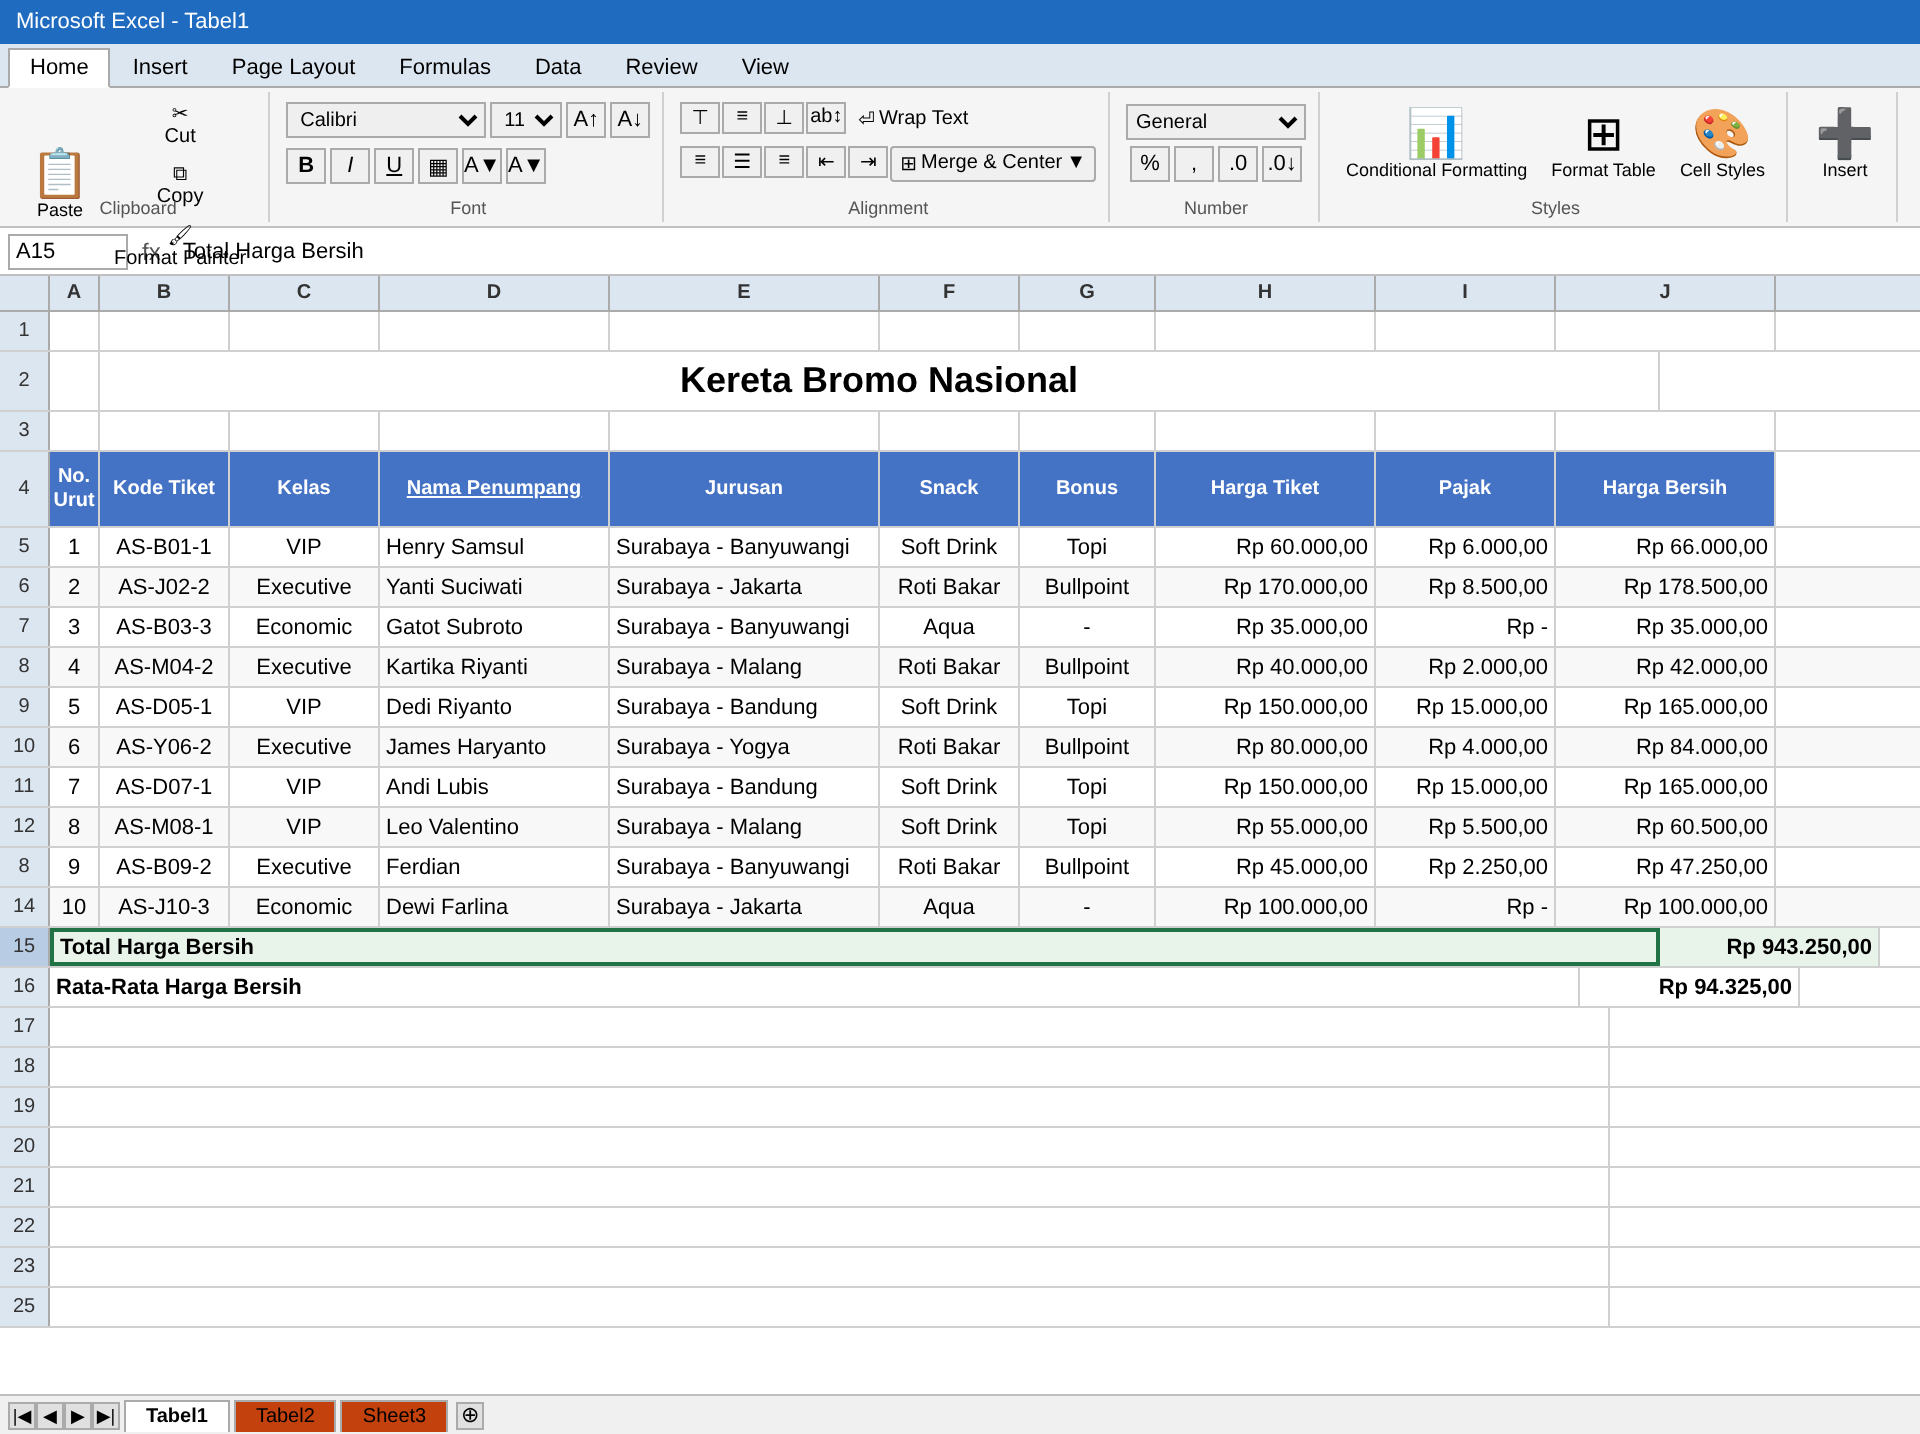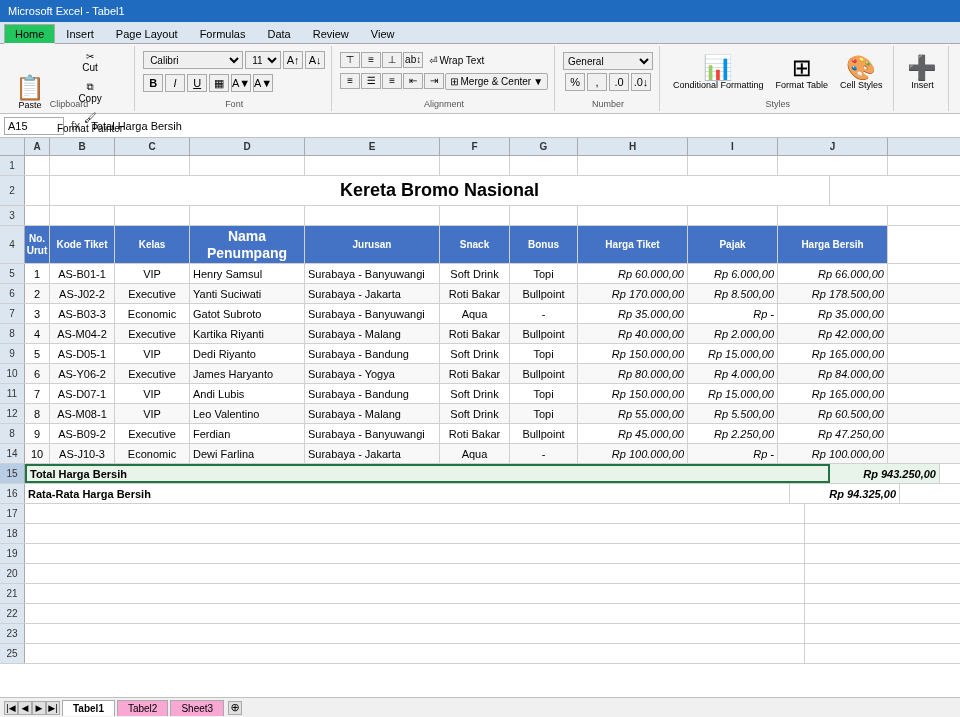--- a/index.html
+++ b/index.html
@@ -28,21 +28,21 @@
     .ribbon-tab {
       padding: 3px 10px;
       font-size: 11px;
       cursor: pointer;
       border: 1px solid transparent;
       border-bottom: none;
       background: transparent;
       color: #000;
     }
     .ribbon-tab.active {
-      background: #22c55e;
+      background: #ffffff;
       border-color: #aaa;
       border-bottom: 1px solid #fff;
       position: relative;
       bottom: -1px;
     }
 
     
     .ribbon-toolbar {
       background: #f5f5f5;
       border-bottom: 1px solid #c0c0c0;
@@ -252,21 +252,21 @@
       border-right: 1px solid #d0d0d0;
       display: flex;
       align-items: center;
       padding: 0 3px;
       font-size: 11px;
       overflow: hidden;
       white-space: nowrap;
       flex-shrink: 0;
     }
     .cell.center { justify-content: center; }
-    .cell.right { justify-content: flex-end; font-style: italic; }
+    .cell.right { justify-content: flex-end; }
     .cell.bold { font-weight: bold; }
     .cell.table-header {
       background: #4472c4;
       color: white;
       font-weight: bold;
       justify-content: center;
       text-align: center;
       white-space: normal;
       line-height: 1.2;
     }
@@ -308,21 +308,21 @@
       border: 1px solid #aaa;
       background: #e0e0e0;
       cursor: pointer;
       display: flex; align-items: center; justify-content: center;
       font-size: 9px;
     }
     .sheet-tab {
       padding: 2px 10px;
       border: 1px solid #aaa;
       border-bottom: none;
-      background: #f9a8d4;
+      background: #c2410c;
       cursor: pointer;
       font-size: 10px;
       margin-left: 2px;
     }
     .sheet-tab.active {
       background: #fff;
       font-weight: bold;
     }
     .sheet-add-btn {
       width: 14px;
@@ -552,21 +552,21 @@
       <div class="cell cH"></div>
       <div class="cell cI"></div>
       <div class="cell cJ"></div>
     </div>
 
     <div class="grid-row" style="height:38px;">
       <div class="row-num">4</div>
       <div class="cell table-header cA" style="white-space:normal;line-height:1.2;font-size:10px;">No. Urut</div>
       <div class="cell table-header cB" style="font-size:10px;">Kode Tiket</div>
       <div class="cell table-header cC" style="font-size:10px;">Kelas</div>
-      <div class="cell table-header cD" style="white-space:normal;line-height:1.2;font-size:14px;">Nama Penumpang</div>
+      <div class="cell table-header cD" style="white-space:normal;line-height:1.2;font-size:10px;text-decoration:underline;">Nama Penumpang</div>
       <div class="cell table-header cE" style="font-size:10px;">Jurusan</div>
       <div class="cell table-header cF" style="font-size:10px;">Snack</div>
       <div class="cell table-header cG" style="font-size:10px;">Bonus</div>
       <div class="cell table-header cH" style="font-size:10px;">Harga Tiket</div>
       <div class="cell table-header cI" style="font-size:10px;">Pajak</div>
       <div class="cell table-header cJ" style="font-size:10px;">Harga Bersih</div>
     </div>
 
     <div id="data-rows-container">
         <div class="grid-row" style="background: rgb(255, 255, 255);">

